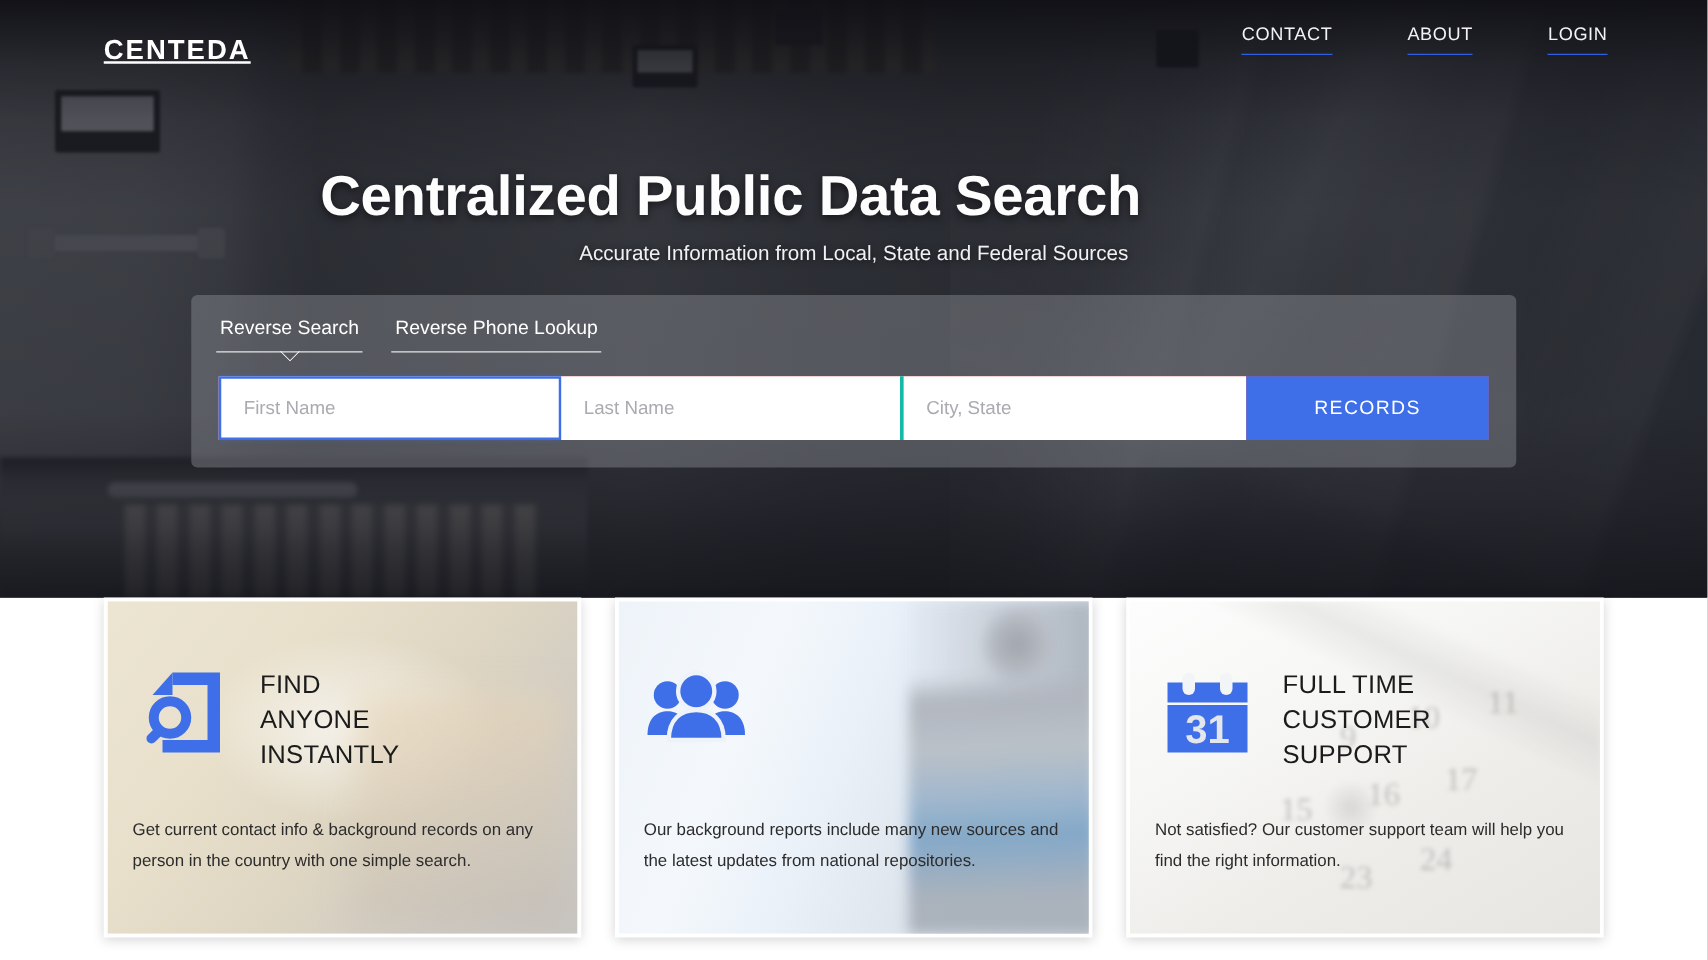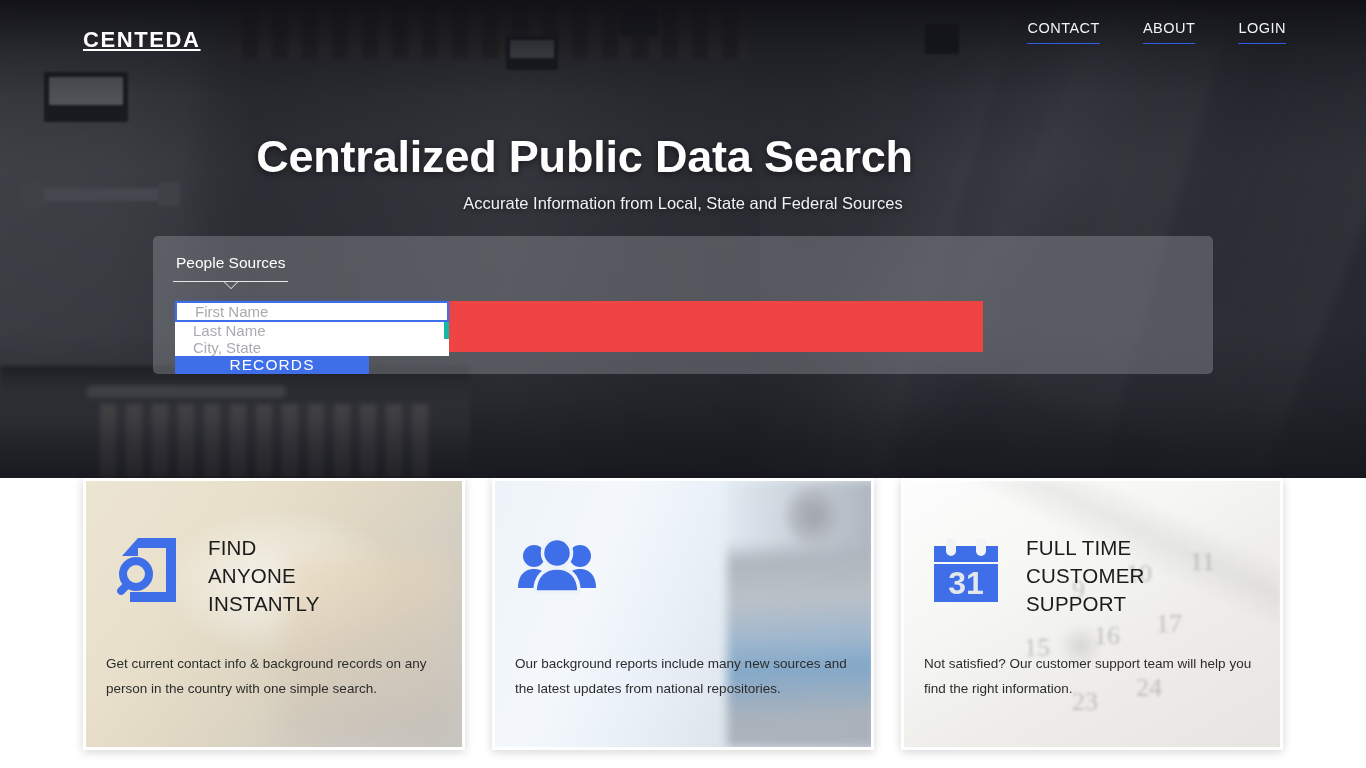--- a/index.html
+++ b/index.html
@@ -172,21 +172,21 @@
     color: #ffffff;
     font-size: 22px;
     font-weight: bold;
     letter-spacing: 1.6px;
     text-decoration: underline;
   }
   .nav {
     position: absolute;
     right: 80px; top: 20px;
     display: flex;
-    gap: 43px;
+    gap: 60px;
   }
   .nav-link {
     color: #f2f3f6;
     font-size: 14.5px;
     letter-spacing: .5px;
     text-decoration: none;
     padding-bottom: 7px;
     border-bottom: 1.6px solid #2f5fe0;
     cursor: pointer;
   }
@@ -248,44 +248,43 @@
     background: transparent;
     border-right: 1.5px solid rgba(255,255,255,0.85);
     border-bottom: 1.5px solid rgba(255,255,255,0.85);
     transform: rotate(45deg);
     clip-path: polygon(0 100%, 100% 100%, 100% 0);
   }
 
   .search-row {
     position: absolute;
     left: 22px; top: 65px;
-    width: 808px; height: 51px;
+    width: 1016px; height: 51px;
     display: flex;
     background: #ef4444;
-    flex-direction: column;
   }
   .field {
     height: 51px;
     border: none;
     outline: none;
     font-family: "Liberation Sans", sans-serif;
     font-size: 15px;
     color: #333;
     padding: 0 18px;
     background: #ffffff;
   }
   .field::placeholder { color: #a9abb0; }
   .field.first {
     width: 274px;
     border: 2px solid #3f6fe8;
     box-shadow: 0 0 4px rgba(63,111,232,.35);
   }
   .field.last {
     width: 274px;
-    border-right: 5px solid #14b8a6;
+    border-right: 3px solid #14b8a6;
   }
   .field.city { width: 274px; }
   .search-btn {
     width: 194px; height: 51px;
     border: none;
     background: #3f6fe8;
     color: #ffffff;
     font-family: "Liberation Sans", sans-serif;
     font-size: 15.5px;
     letter-spacing: 1.1px;
@@ -421,21 +420,22 @@
       <a class="nav-link" href="#">ABOUT</a>
       <a class="nav-link" href="#">LOGIN</a>
     </div>
   </div>
 
   <div class="hero-title">Centralized Public Data Search</div>
   <div class="hero-sub">Accurate Information from Local, State and Federal Sources</div>
 
   <div class="search-panel">
     <div class="tabs">
-      <div class="tab active">People Sources</div>
+      <div class="tab active">Reverse Search</div>
+      <div class="tab">Reverse Phone Lookup</div>
     </div>
     <div class="search-row">
       <input class="field first" type="text" placeholder="First Name" style="">
       <input class="field last" type="text" placeholder="Last Name" style="">
       <input class="field city" type="text" placeholder="City, State" style="">
       <button class="search-btn">RECORDS</button>
     </div>
   </div>
 
   <div class="cards">

